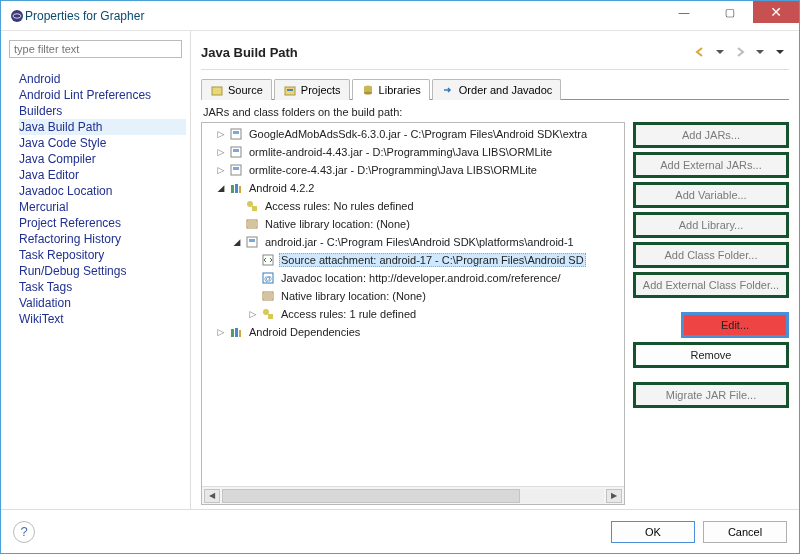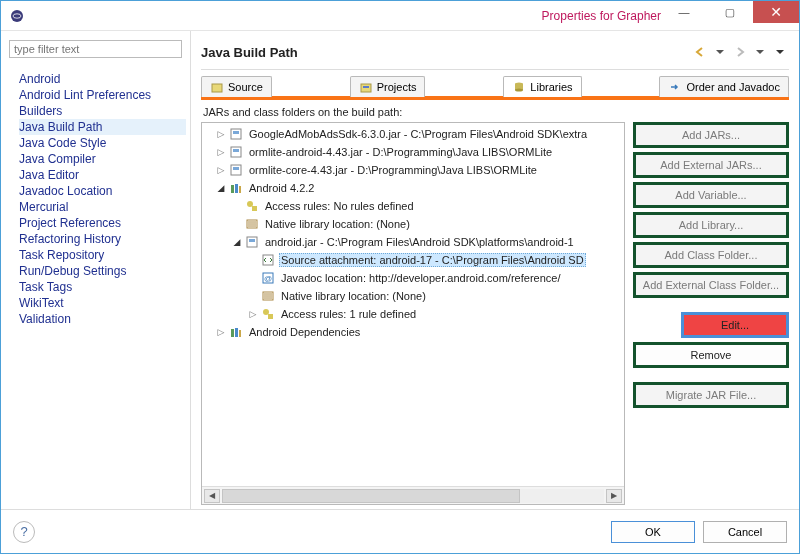--- a/index.html
+++ b/index.html
@@ -1,36 +1,36 @@
 <!DOCTYPE html>
 <html><head>
 <meta charset="utf-8">
 <style>
   * { box-sizing: border-box; font-family: "Segoe UI", Tahoma, sans-serif; }
   body { margin: 0; background: #fff; }
   .window { width: 800px; height: 554px; border: 1px solid #4ca0d8; display: flex; flex-direction: column; background: #fff; }
   .titlebar { height: 30px; background: #fff; display: flex; align-items: center; padding-left: 8px; border-bottom: 1px solid #e5e5e5; }
   .titlebar .icon { width: 16px; height: 16px; display: flex; align-items: center; justify-content: center; }
-  .titlebar .title { flex: 1; text-align: right; font-size: 12px; color: #be185d; }
+  .titlebar .title { flex: 1; text-align: left; font-size: 12px; color: #0c4a6e; }
   .titlebar .winbtns { display: flex; height: 100%; }
   .titlebar .winbtn { width: 46px; height: 22px; display: flex; align-items: center; justify-content: center; font-size: 11px; color: #444; }
   .titlebar .winbtn.close { background: #c75050; color: #fff; width: 46px; height: 22px; font-size: 14px; }
   .body { flex: 1; display: flex; min-height: 0; }
   .sidebar { width: 190px; border-right: 1px solid #ddd; padding: 6px 4px 4px 4px; display: flex; flex-direction: column; gap: 7px; }
   .filter { margin: 2px 4px 6px 4px; }
   .filter input { width: 100%; font-size: 11px; padding: 2px 4px; border: 1px solid #bbb; background: #fff; }
   .catlist { flex: 1; overflow: auto; font-size: 12px; color: #1a1a8a; padding-left: 14px; }
   .catlist .item { padding: 1px 0; cursor: default; color: #203090; }
   .catlist .item.selected { background: #e5f1fb; }
   .main { flex: 1; display: flex; flex-direction: column; padding: 6px 10px 4px 10px; min-width: 0; }
   .mainheader { display: flex; align-items: center; height: 30px; }
   .mainheader .title { font-size: 13px; font-weight: 600; color: #222; flex: 1; }
   .mainheader .navbtn { width: 18px; height: 18px; margin-left: 2px; display: flex; align-items: center; justify-content: center; }
   .sep { height: 1px; background: #ddd; margin: 2px 0 6px 0; }
-  .tabbar { display: flex; border-bottom: 4px solid #f97316; height: 24px; align-items: flex-end; gap: 16px; justify-content: space-between; }
+  .tabbar { display: flex; border-bottom: 1px solid #f97316; height: 24px; align-items: flex-end; gap: 2px; }
   .tab { display: flex; align-items: center; gap: 4px; font-size: 11px; padding: 3px 8px; border: 1px solid #b9b9b9; border-bottom: none; background: #f4f4f4; border-radius: 2px 2px 0 0; position: relative; top: 1px; }
   .tab.active { background: #fff; }
   .tab .ticon { width: 14px; height: 14px; display: flex; align-items: center; justify-content: center; }
   .tabdesc { font-size: 11px; color: #222; margin: 6px 0 4px 2px; }
   .content { flex: 1; display: flex; gap: 8px; min-height: 0; }
   .treewrap { flex: 1; border: 1px solid #b9b9b9; background: #fff; display: flex; flex-direction: column; min-width: 0; overflow: hidden; }
   .tree { flex: 1; overflow: auto; font-size: 11px; color: #222; padding: 2px 0; }
   .node { display: flex; align-items: center; height: 18px; white-space: nowrap; }
   .node .arrow { width: 14px; text-align: center; color: #777; font-size: 9px; }
   .node .arrow.open { color: #333; }
@@ -87,22 +87,22 @@
           <div class="item">Java Code Style</div>
           <div class="item">Java Compiler</div>
           <div class="item">Java Editor</div>
           <div class="item">Javadoc Location</div>
           <div class="item">Mercurial</div>
           <div class="item">Project References</div>
           <div class="item">Refactoring History</div>
           <div class="item">Task Repository</div>
           <div class="item">Run/Debug Settings</div>
           <div class="item">Task Tags</div>
+          <div class="item">Validation</div>
           <div class="item">WikiText</div>
-          <div class="item">Validation</div>
         </div>
     </div>
 
     <div class="main">
       <div class="mainheader">
         <span class="title">Java Build Path</span>
         <span class="navbtn">
             <svg width="14" height="14">
               <path d="M9 3 L4 7 L9 11" fill="none" stroke="#d8a838" stroke-width="2"></path>
             </svg>

